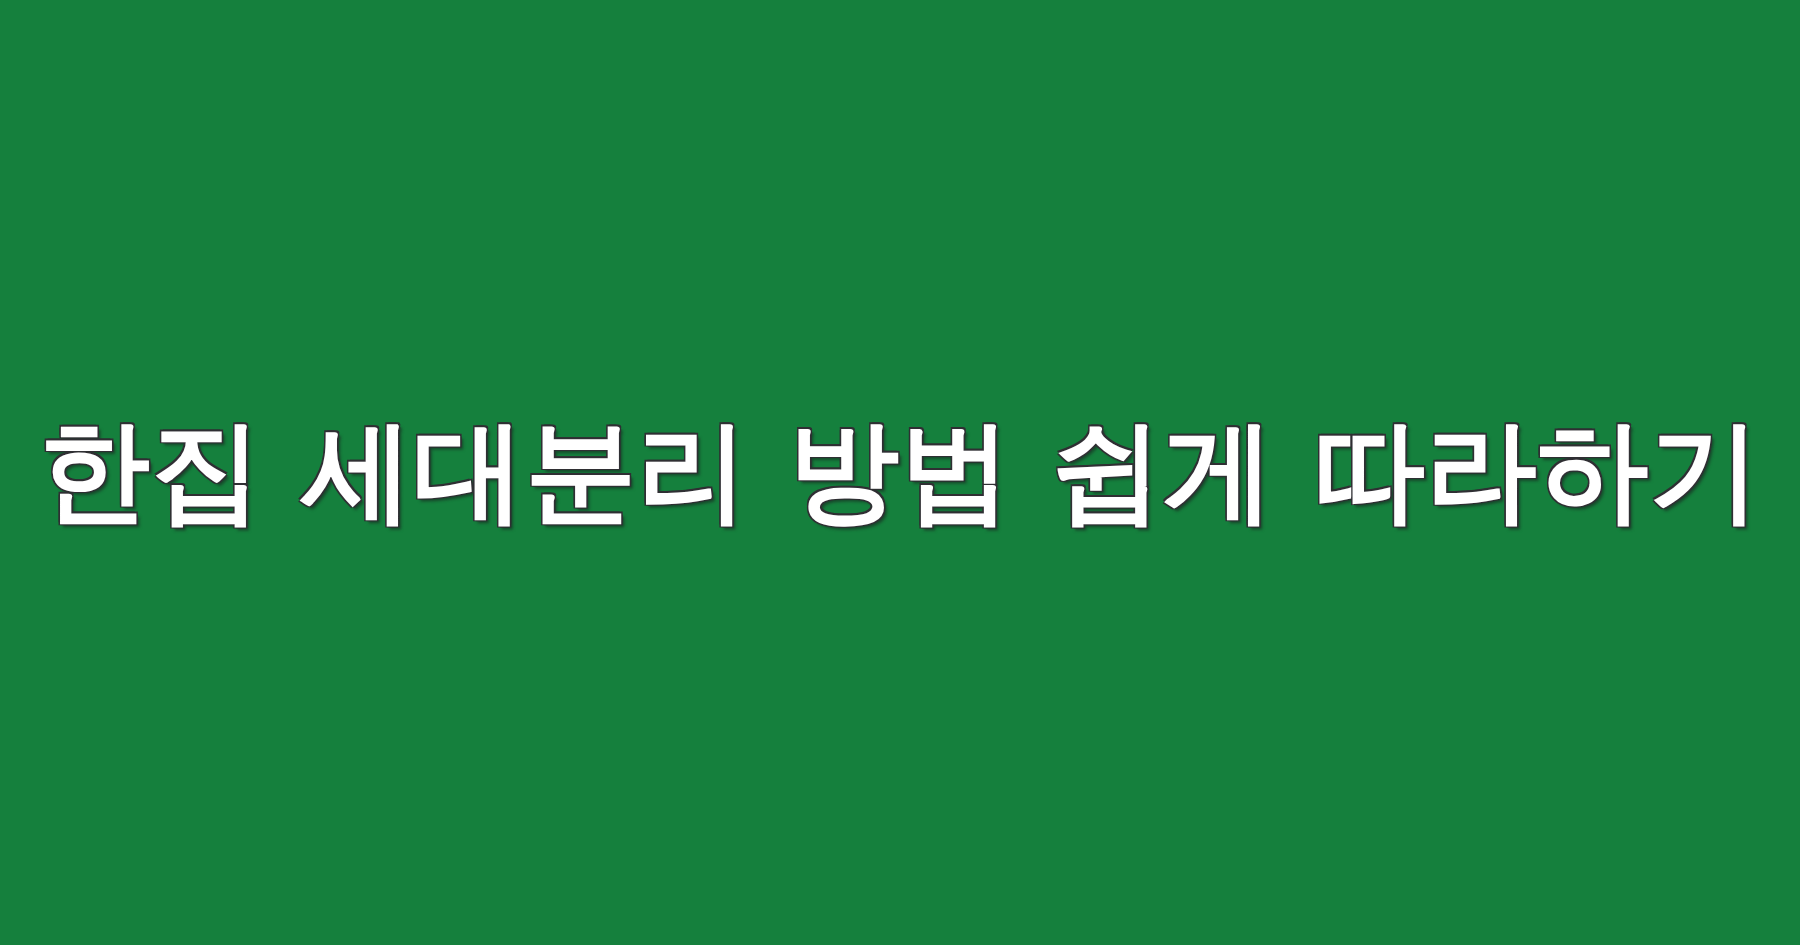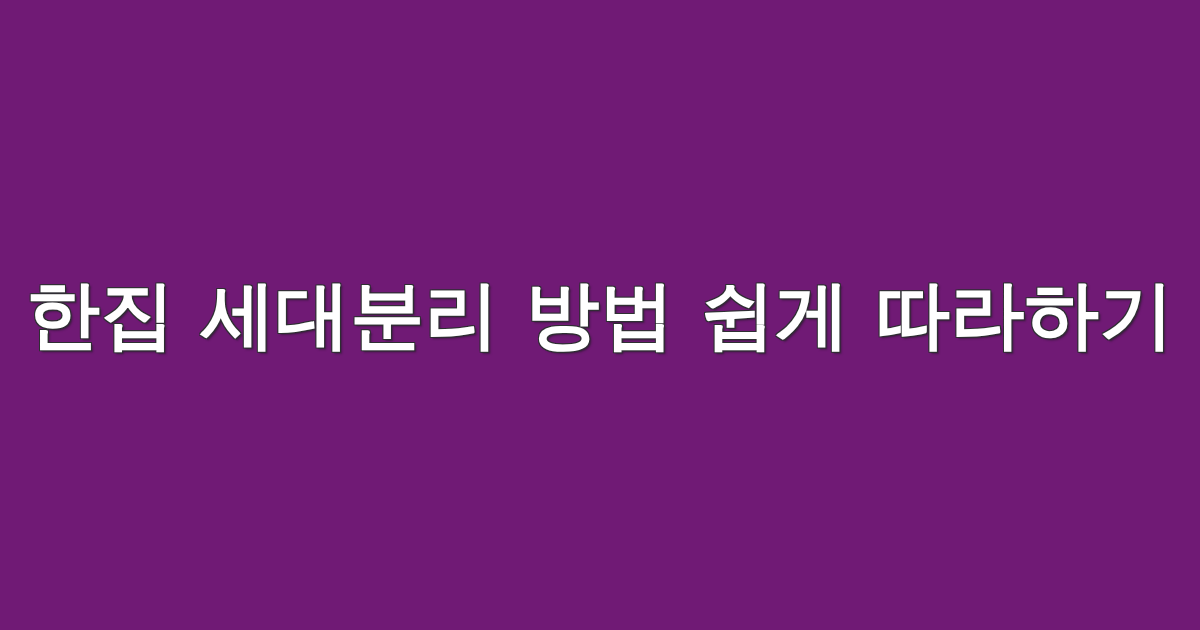--- a/index.html
+++ b/index.html
@@ -12,21 +12,21 @@
     width: 1200px;
     height: 630px;
     overflow: hidden;
     font-family: "Liberation Sans", "DejaVu Sans", sans-serif;
   }
 
   #thumbnail-card {
     position: relative;
     width: 1200px;
     height: 630px;
-    background-color: #701a75;
+    background-color: #15803d;
     display: flex;
     align-items: center;
     justify-content: center;
     box-sizing: border-box;
   }
 
   #title-block {
     width: 100%;
     padding: 0 40px;
     box-sizing: border-box;

